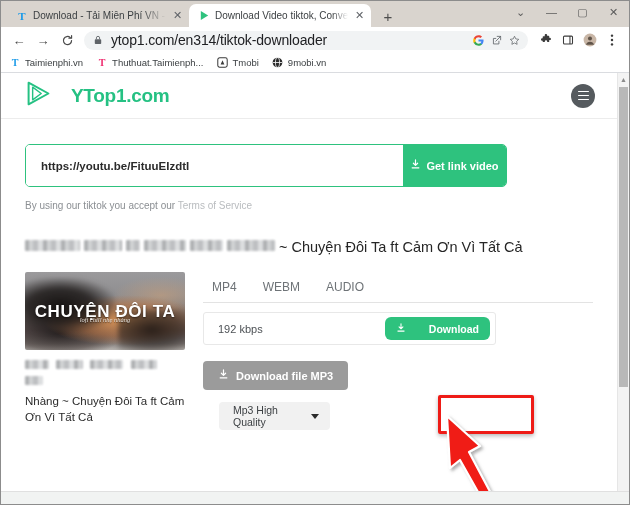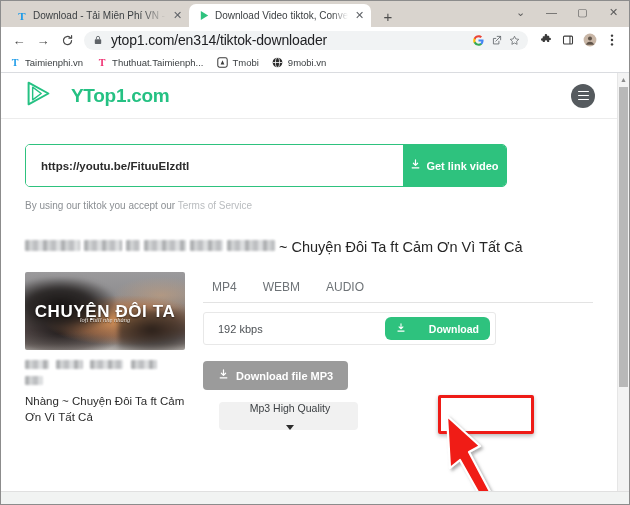--- a/index.html
+++ b/index.html
@@ -347,26 +347,25 @@
     font-size: 11px;
     font-weight: bold;
     display: inline-flex; align-items: center; gap: 7px;
     font-family: "Liberation Sans", sans-serif;
   }
   .mp3sel {
     margin-top: 12px; margin-left: 16px;
     background: #f1f1f1;
     border: 0; border-radius: 4px;
     height: 28px;
-    width: 139px;
+    width: 111px;
     display: flex; align-items: center; justify-content: space-between;
     padding: 0 11px 0 14px;
     font-size: 10.5px;
     color: #3d4144;
-    flex-direction: column;
   }
   .caret {
     width: 0; height: 0;
     border-left: 4.5px solid transparent;
     border-right: 4.5px solid transparent;
     border-top: 5.5px solid #2b2b2b;
   }
 
   .arrow-svg { position: absolute; left: 432px; top: 340px; pointer-events: none; }
 

